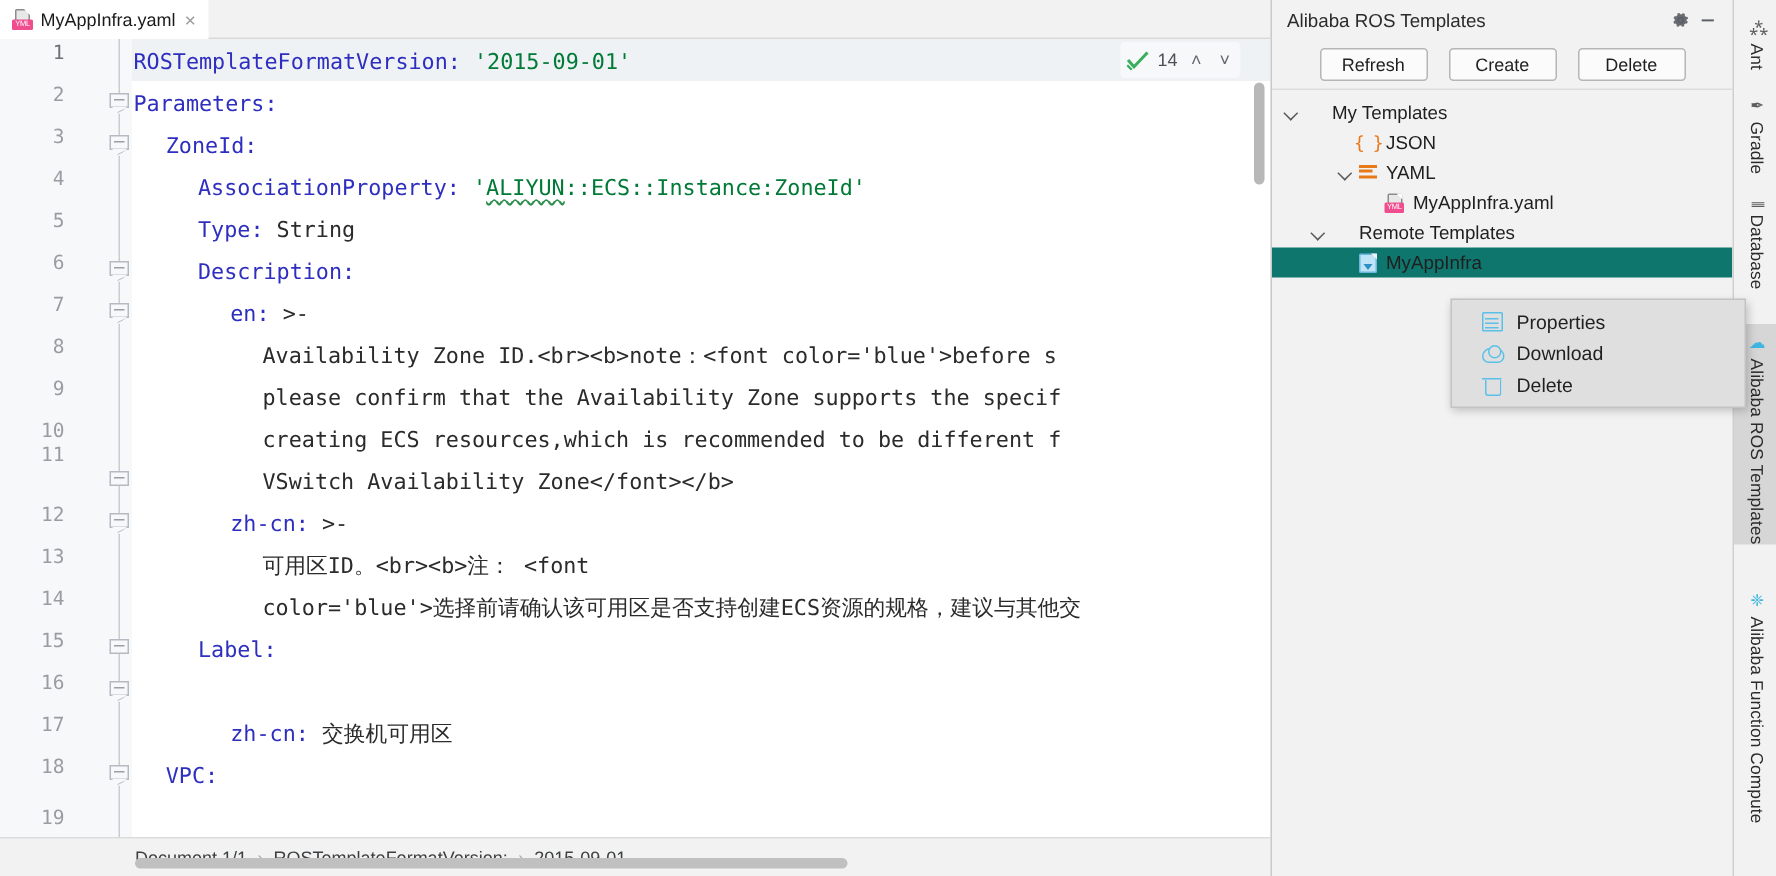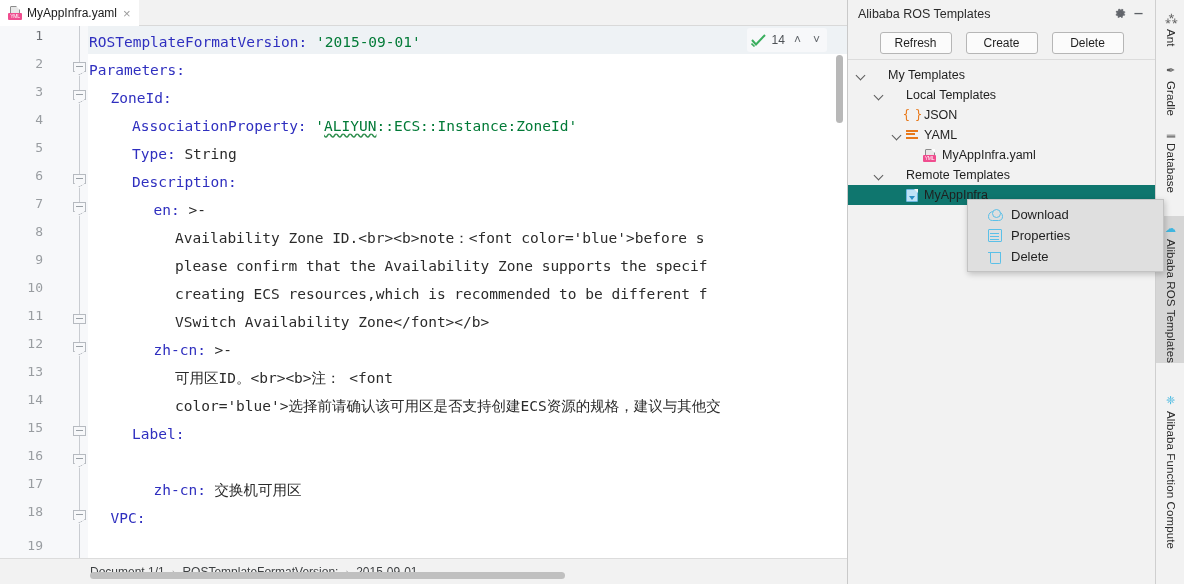--- a/index.html
+++ b/index.html
@@ -386,21 +386,21 @@
     <div class="ln cur" style="top: 2px;">1</div>
         <div class="ln" style="top: 30px;">2</div>
         <div class="ln" style="top: 58px;">3</div>
         <div class="ln" style="top: 86px;">4</div>
         <div class="ln" style="top: 114px;">5</div>
         <div class="ln" style="top: 142px;">6</div>
         <div class="ln" style="top: 170px;">7</div>
         <div class="ln" style="top: 198px;">8</div>
         <div class="ln" style="top: 226px;">9</div>
         <div class="ln" style="top: 254px;">10</div>
-        <div class="ln" style="top: 282px;">11</div>
+        <div class="ln" style="top: 270px;">11</div>
         <div class="ln" style="top: 310px;">12</div>
         <div class="ln" style="top: 338px; text-align: right;">13</div>
         <div class="ln" style="top: 366px;">14</div>
         <div class="ln" style="top: 394px;">15</div>
         <div class="ln" style="top: 422px;">16</div>
         <div class="ln" style="top: 450px;">17</div>
         <div class="ln" style="top: 478px;">18</div>
         <div class="ln" style="top: 512px;">19</div>
         <div class="fold-marker" style="top: 36px;">
           <span class="box"></span>
@@ -511,25 +511,20 @@
       <button class="tb-btn">Create</button>
       <button class="tb-btn">Delete</button>
     </div>
 
     <div id="tree">
         <div class="tree-row" style="padding-left: 8px;">
           <span class="tree-arrow open"></span>
           <span class="ticon"></span>
           <span>My Templates</span>
         </div>
-        <div class="tree-row" style="padding-left: 26px;">
-          <span class="tree-arrow open"></span>
-          <span class="ticon"></span>
-          <span>Local Templates</span>
-        </div>
         <div class="tree-row" style="padding-left: 44px;">
           <span class="tree-arrow"></span>
           <span class="ticon">
             <span class="json-icon">{ }</span>
           </span>
           <span>JSON</span>
         </div>
         <div class="tree-row" style="padding-left: 44px;">
           <span class="tree-arrow open"></span>
           <span class="ticon">
@@ -560,26 +555,26 @@
           <span class="tree-arrow"></span>
           <span class="ticon">
             <span class="remote-icon"></span>
           </span>
           <span>MyAppInfra</span>
         </div>
       </div>
 
     <div id="context-menu">
         <div class="menu-item">
+          <span class="mi-icon props-ic"></span>
+          <span>Properties</span>
+        </div>
+        <div class="menu-item">
           <span class="mi-icon cloud-ic"></span>
           <span>Download</span>
-        </div>
-        <div class="menu-item">
-          <span class="mi-icon props-ic"></span>
-          <span>Properties</span>
         </div>
         <div class="menu-item">
           <span class="mi-icon trash-ic"></span>
           <span>Delete</span>
         </div>
       </div>
   </div>
 
   <div id="right-stripe">
       <div class="stripe-btn" style="top: 4px;">

